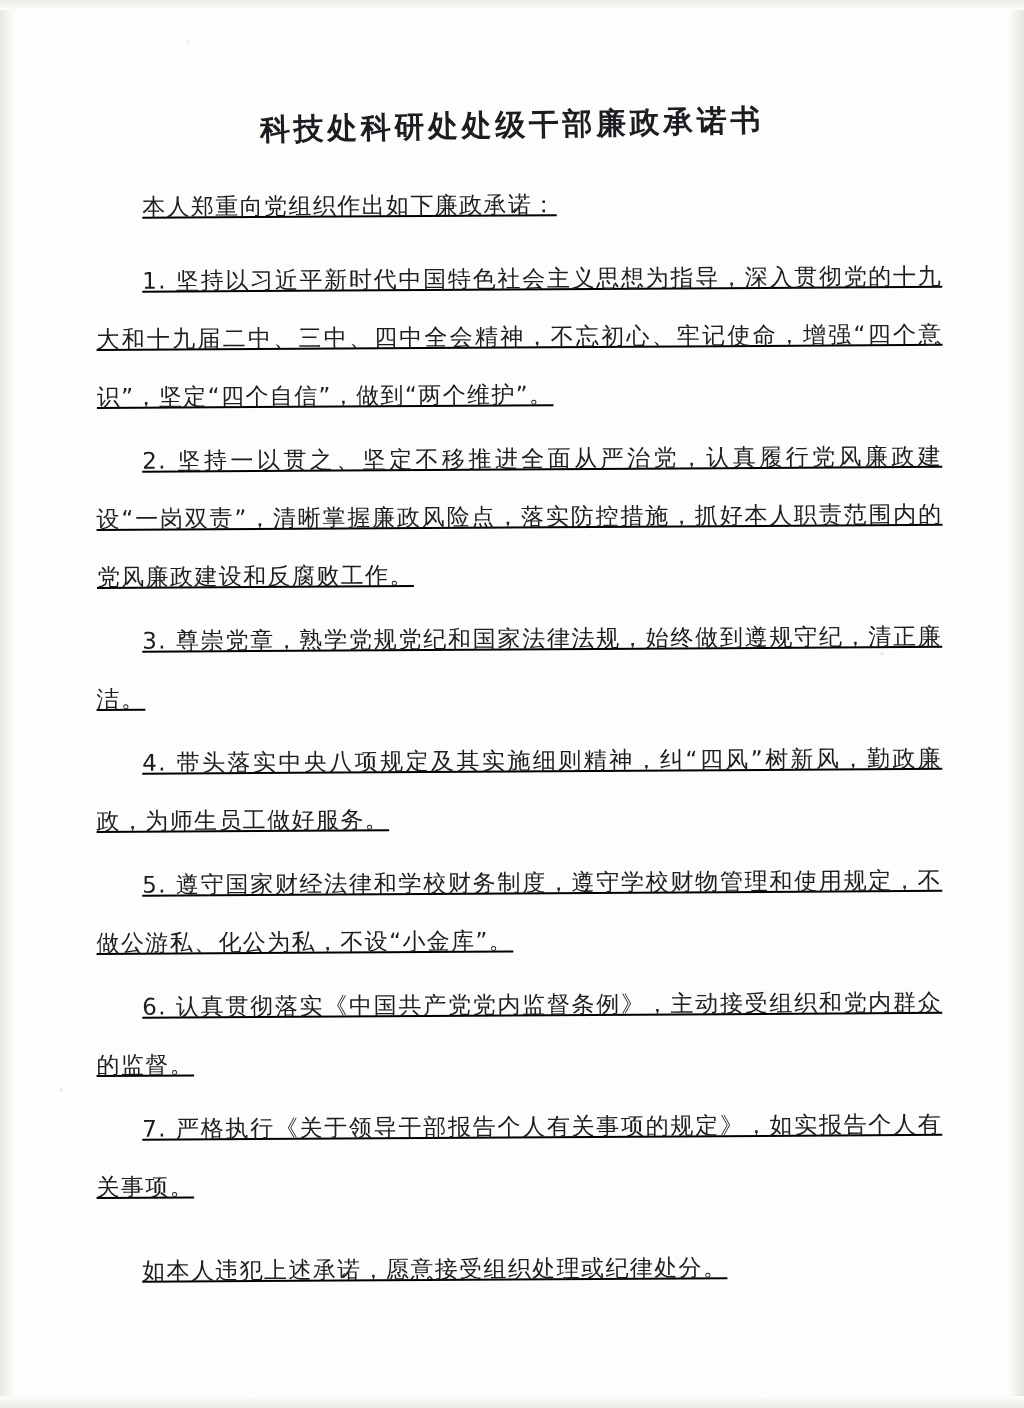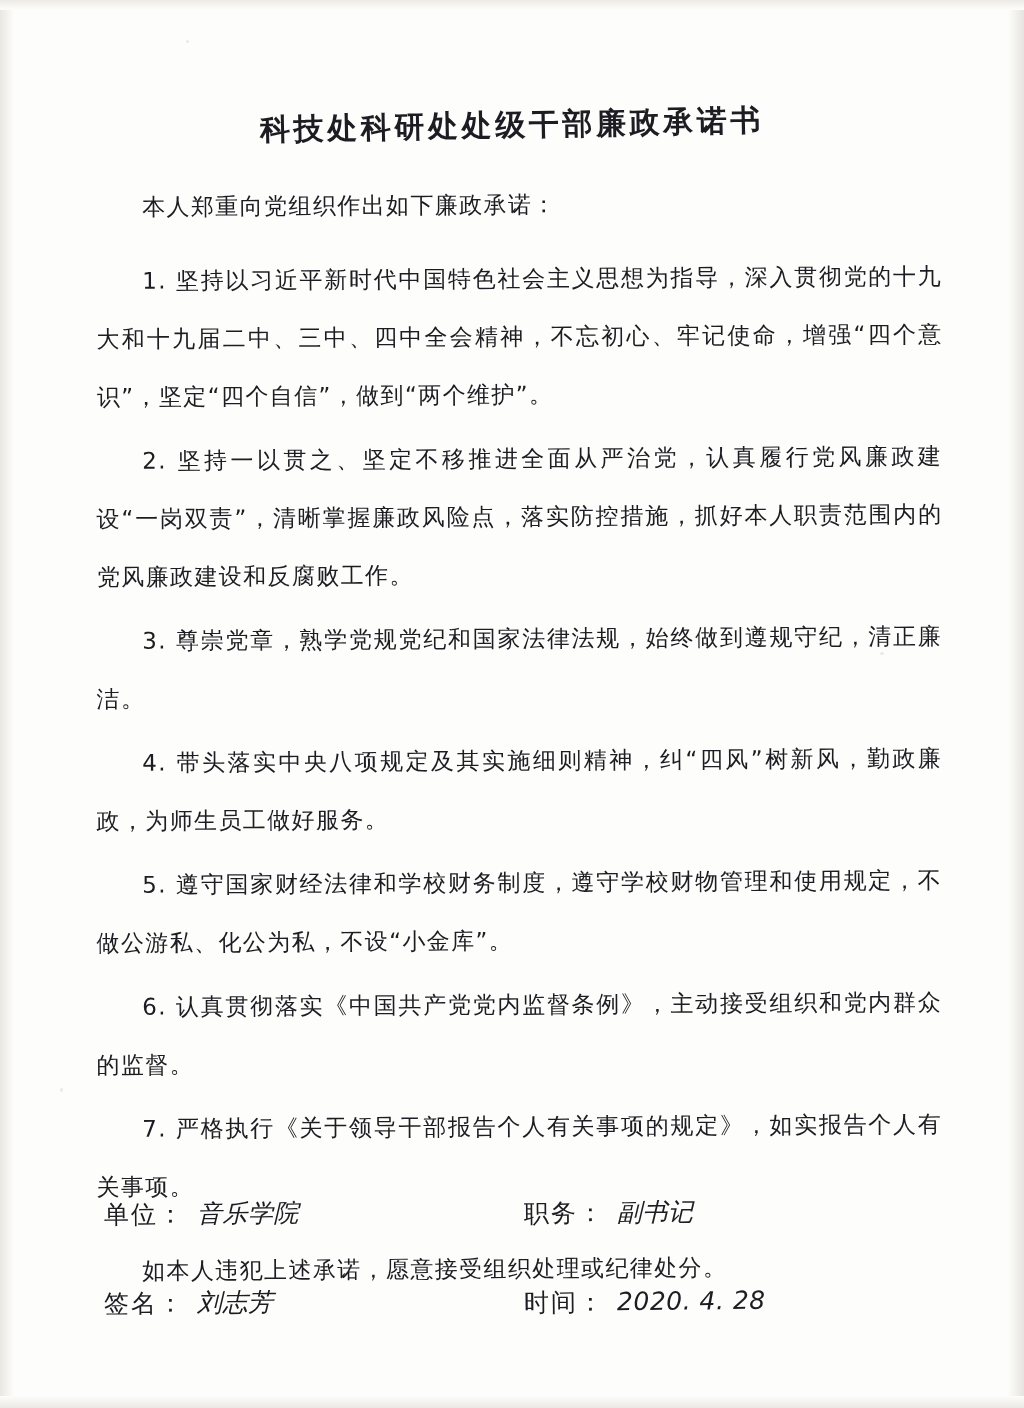--- a/index.html
+++ b/index.html
@@ -66,20 +66,21 @@
     transform: rotate(-1.1deg);
     font-weight: 600;
     letter-spacing: 0.12em;
   }
 
   #doc-body {
     position: absolute;
     left: 96px;
     top: 178px;
     width: 846px;
+    text-decoration: underline;
   }
 
   .para {
     font-size: 23px;
     line-height: 58px;
     margin: 0 0 6px 0;
     text-indent: 2em;
     text-align: justify;
     transform: rotate(-0.35deg);
     transform-origin: left top;
@@ -150,38 +151,13 @@
     <p class="para hw">2. 坚持一以贯之、坚定不移推进全面从严治党，认真履行党风廉政建设“一岗双责”，清晰掌握廉政风险点，落实防控措施，抓好本人职责范围内的党风廉政建设和反腐败工作。</p>
     <p class="para hw">3. 尊崇党章，熟学党规党纪和国家法律法规，始终做到遵规守纪，清正廉洁。</p>
     <p class="para hw">4. 带头落实中央八项规定及其实施细则精神，纠“四风”树新风，勤政廉政，为师生员工做好服务。</p>
     <p class="para hw">5. 遵守国家财经法律和学校财务制度，遵守学校财物管理和使用规定，不做公游私、化公为私，不设“小金库”。</p>
     <p class="para hw">6. 认真贯彻落实《中国共产党党内监督条例》，主动接受组织和党内群众的监督。</p>
     <p class="para hw">7. 严格执行《关于领导干部报告个人有关事项的规定》，如实报告个人有关事项。</p>
 
     <p class="para closing hw">如本人违犯上述承诺，愿意接受组织处理或纪律处分。</p>
   </div>
 
-  <div id="signature-block">
-
-    <div class="sig-row">
-      <div class="sig-field left hw">
-        <span class="sig-label">单位：</span>
-        <span class="sig-value scrawl">音乐学院</span>
-      </div>
-      <div class="sig-field hw">
-        <span class="sig-label">职务：</span>
-        <span class="sig-value scrawl">副书记</span>
-      </div>
-    </div>
-
-    <div class="sig-row">
-      <div class="sig-field left hw">
-        <span class="sig-label">签名：</span>
-        <span class="sig-value scrawl">刘志芳</span>
-      </div>
-      <div class="sig-field hw">
-        <span class="sig-label">时间：</span>
-        <span class="sig-value scrawl">2020. 4. 28</span>
-      </div>
-    </div>
-
-  </div>
 </div>
 
 </body></html>

